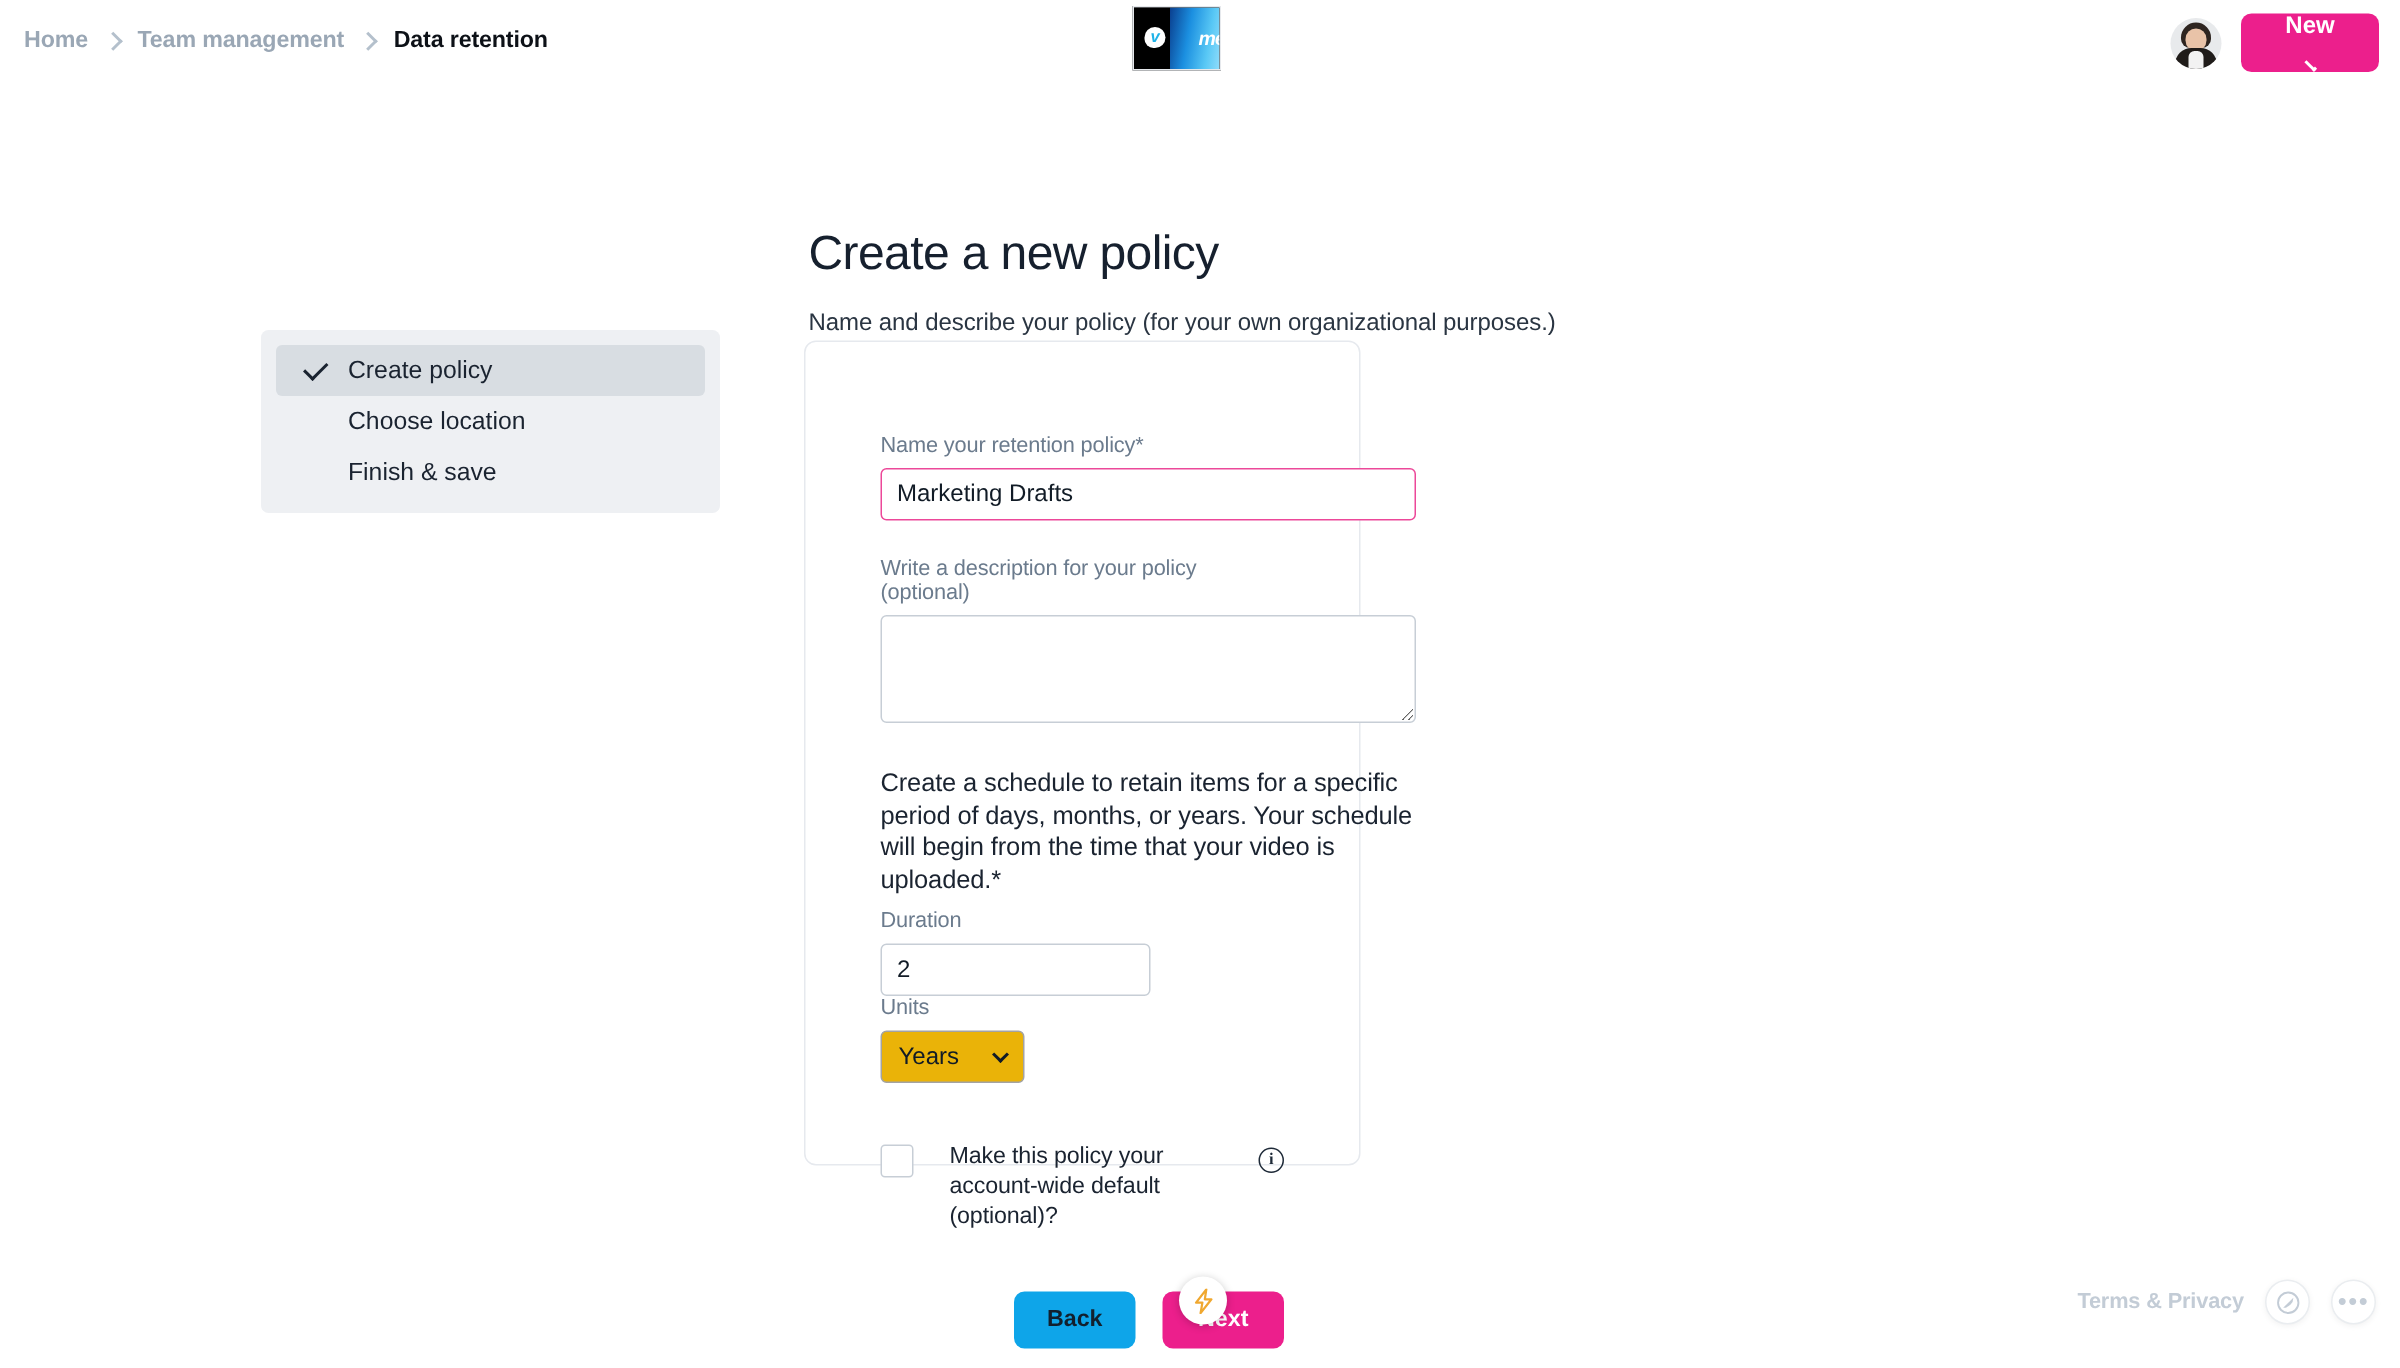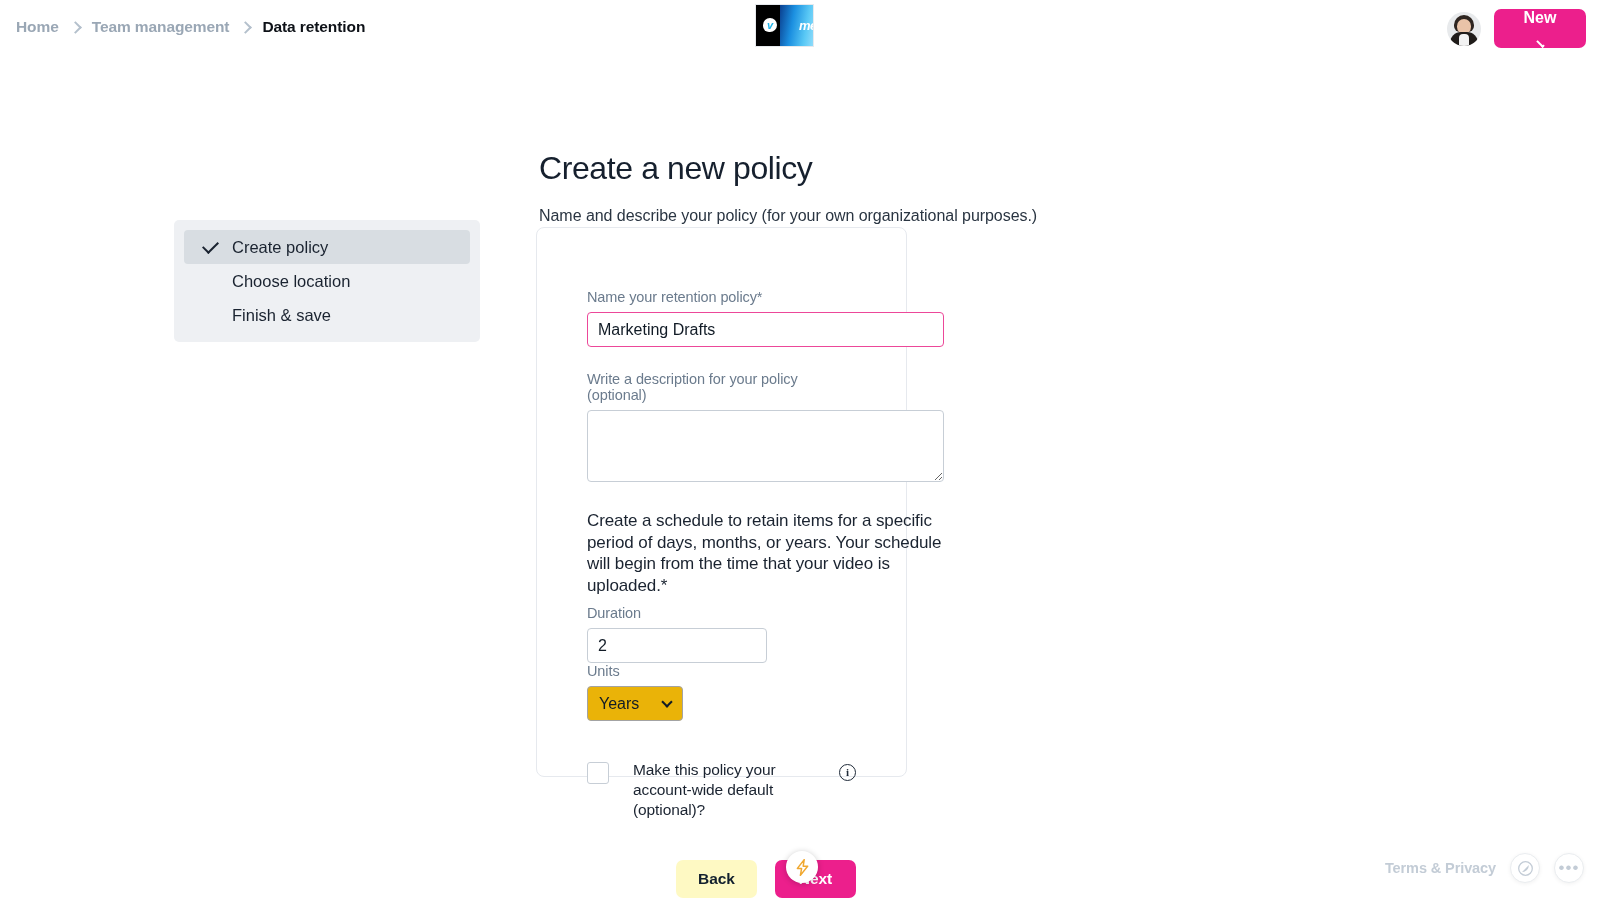--- a/index.html
+++ b/index.html
@@ -390,21 +390,21 @@
     height: 38px;
     border: none;
     border-radius: 7px;
     font-size: 15.5px;
     font-weight: bold;
     font-family: "Liberation Sans", sans-serif;
     cursor: pointer;
     padding: 0 22px;
   }
   .btn-back {
-    background: #fef9c3;
+    background: #0ea5e9;
     color: #12202e;
     min-width: 81px;
   }
   .btn-next {
     background: #ec1f8c;
     color: #ffffff;
     min-width: 81px;
   }
 
   

